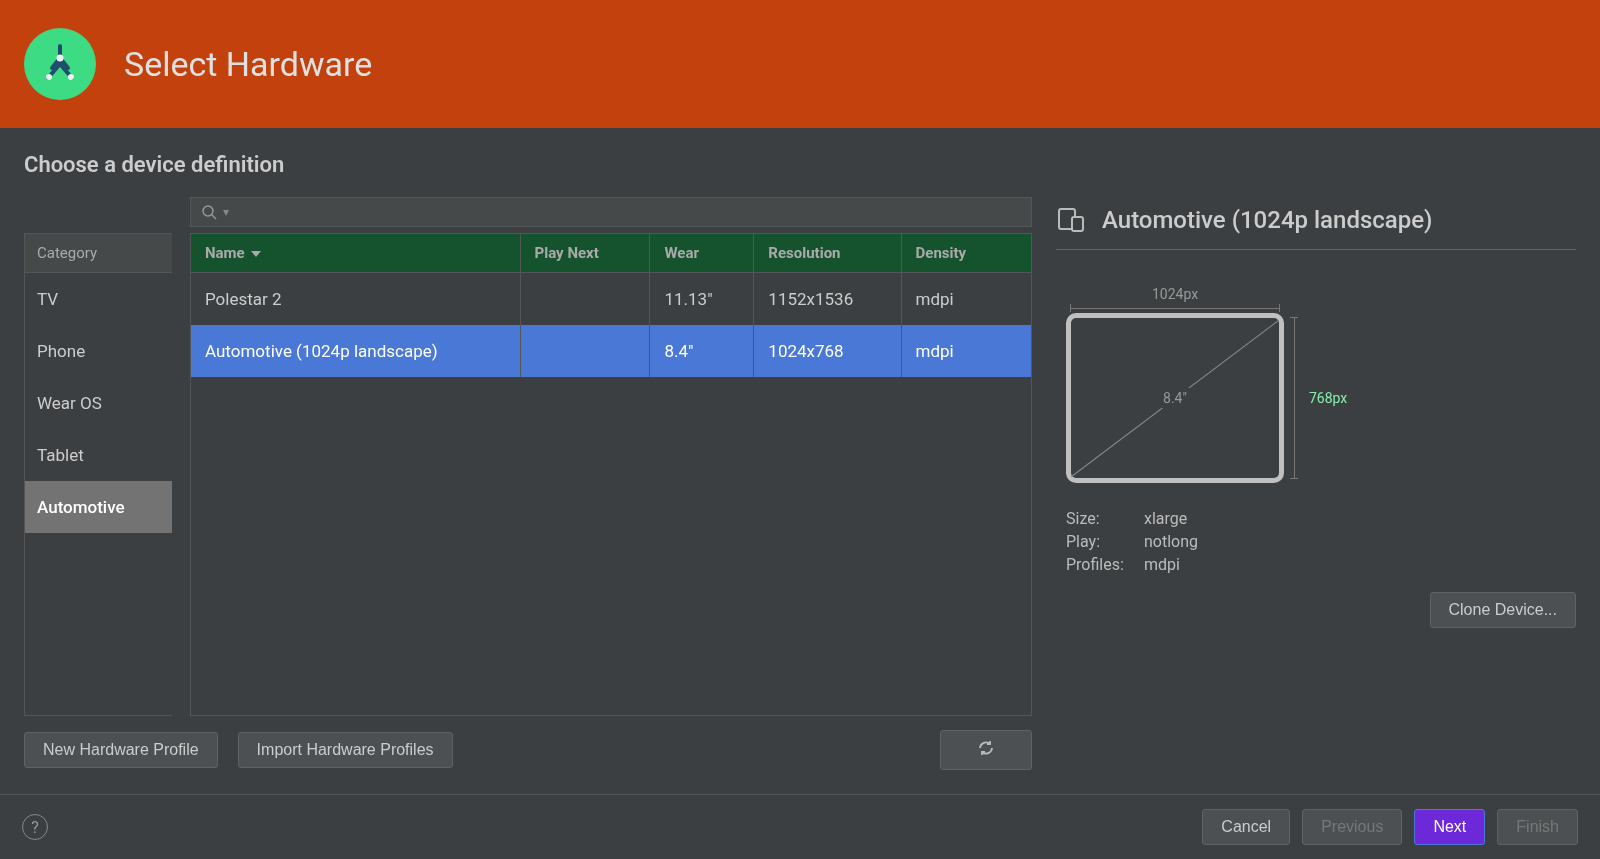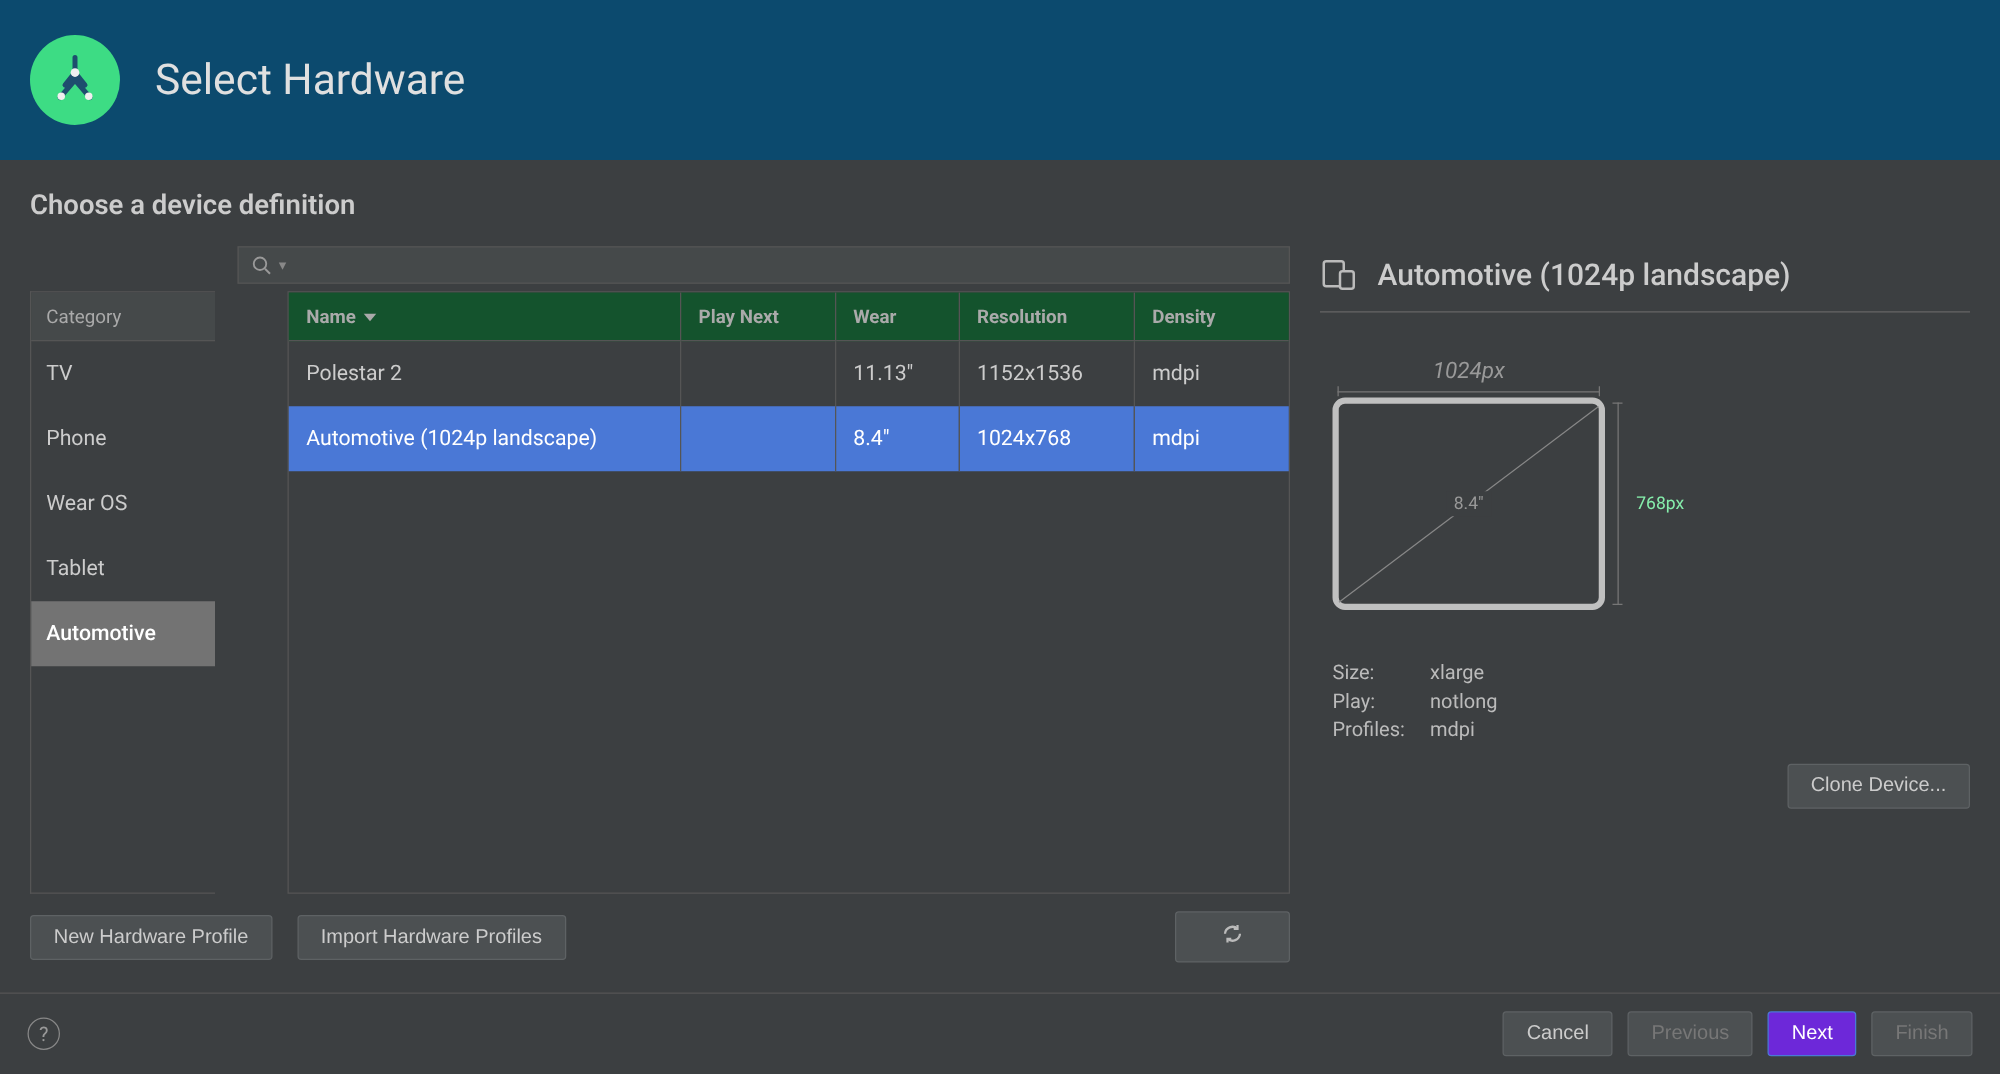--- a/index.html
+++ b/index.html
@@ -7,21 +7,21 @@
       font-family: -apple-system, BlinkMacSystemFont, "Segoe UI", Roboto, sans-serif;
       background: #3c3f41;
       color: #bbbbbb;
       width: 1600px;
       height: 859px;
       overflow: hidden;
       display: flex;
       flex-direction: column;
     }
     .header {
-      background: #0c4a6e;
+      background: #c2410c;
       padding: 28px 24px;
       display: flex;
       align-items: center;
       gap: 28px;
     }
     .logo {
       width: 72px;
       height: 72px;
       background: #3ddc84;
       border-radius: 50%;
@@ -206,25 +206,24 @@
       display: flex;
       flex-direction: column;
       align-items: flex-start;
       margin-left: 10px;
     }
     .preview-dims {
       display: flex;
       align-items: flex-start;
     }
     .preview-width-label {
-      font-size: 18px;
+      font-size: 14px;
       color: #999;
       text-align: center;
       margin-bottom: 6px;
-      font-style: italic;
     }
     .preview-height-label {
       font-size: 14px;
       color: #86efac;
       margin-left: 14px;
       align-self: center;
     }
     .device-frame {
       width: 218px;
       height: 170px;
@@ -244,21 +243,21 @@
     }
     .device-diagonal-label {
       position: relative;
       background: #3c3f41;
       padding: 2px 6px;
       font-size: 14px;
       color: #999;
       z-index: 2;
     }
     .preview-meta {
-      margin-top: 40px;
+      margin-top: 26px;
       font-size: 16px;
       color: #bbbbbb;
     }
     .preview-meta div { margin-bottom: 4px; }
     .meta-label { display: inline-block; width: 78px; }
     .clone-row {
       display: flex;
       justify-content: flex-end;
       margin-top: 14px;
     }
@@ -343,21 +342,21 @@
             <svg width="16" height="16" viewBox="0 0 16 16">
               <circle cx="7" cy="7" r="5" stroke="#999" stroke-width="1.5" fill="none"></circle>
               <line x1="11" y1="11" x2="15" y2="15" stroke="#999" stroke-width="1.5"></line>
             </svg>
             <span style="color:#888;font-size:12px">▾</span>
             <input type="text" placeholder="" style="">
           </div>
         </div>
       </div>
 
-      <div class="search-table-wrap" style="flex:1;gap:40px;">
+      <div class="search-table-wrap" style="flex:1;">
         <div class="category-col">
           <div class="category-header">Category</div>
           <div class="category-item">TV</div>
           <div class="category-item">Phone</div>
           <div class="category-item">Wear OS</div>
           <div class="category-item">Tablet</div>
           <div class="category-item selected">Automotive</div>
         </div>
 
         <div class="table-area">

